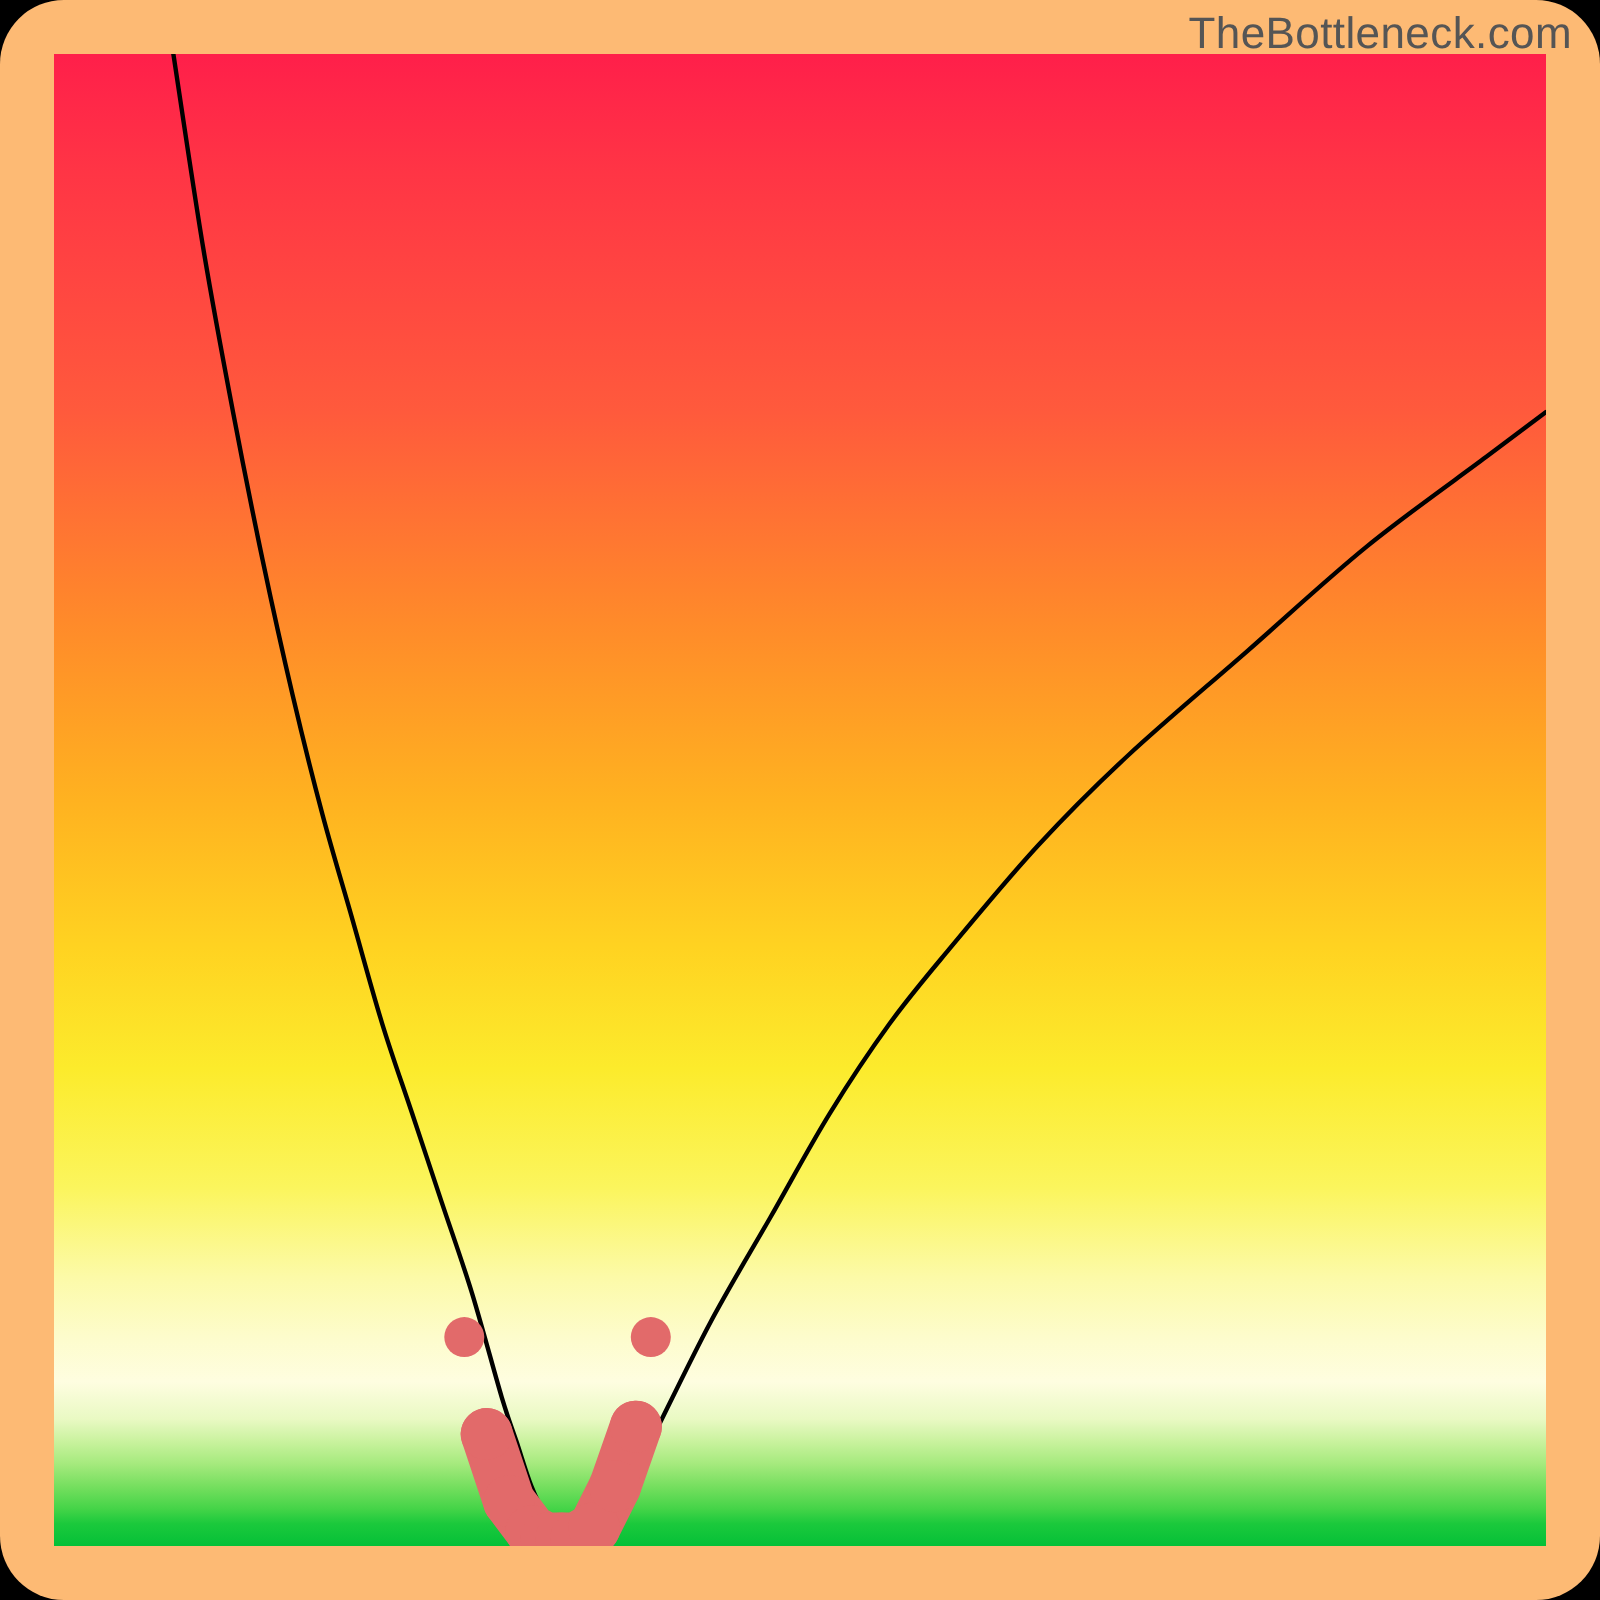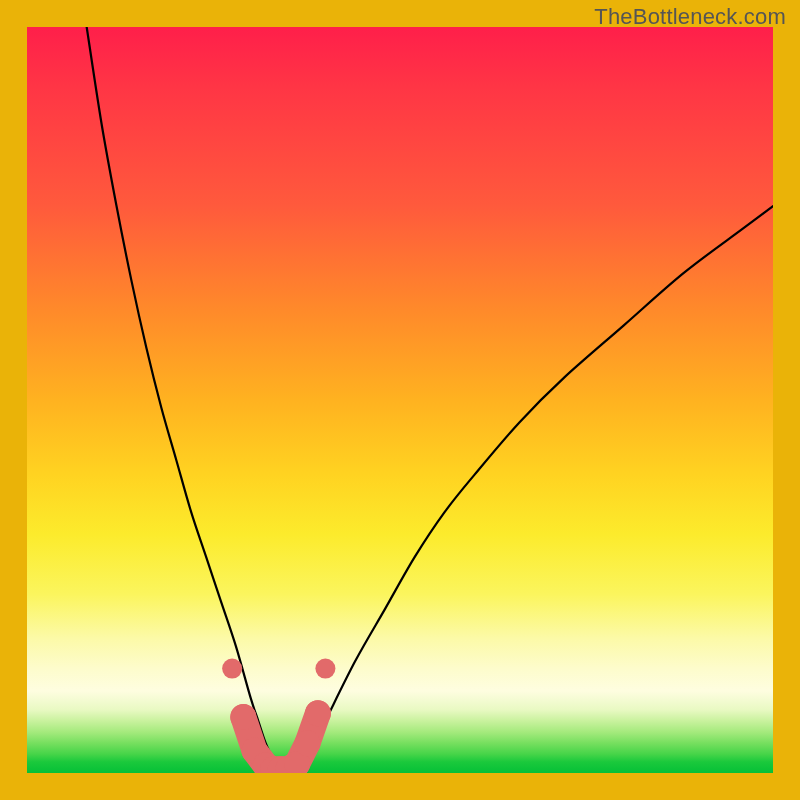--- a/index.html
+++ b/index.html
@@ -8,21 +8,22 @@
     width: 800px;
     height: 800px;
     background: #000;
     overflow: hidden;
     font-family: Arial, Helvetica, sans-serif;
   }
   .stage {
     position: relative;
     width: 800px;
     height: 800px;
-    background: #eab308;
+    background: #fdba74;
+    border-radius: 32px;
   }
   .watermark {
     position: absolute;
     top: 4px;
     right: 14px;
     color: #555;
     font-size: 22px;
     font-weight: 400;
     letter-spacing: 0.2px;
     z-index: 5;

